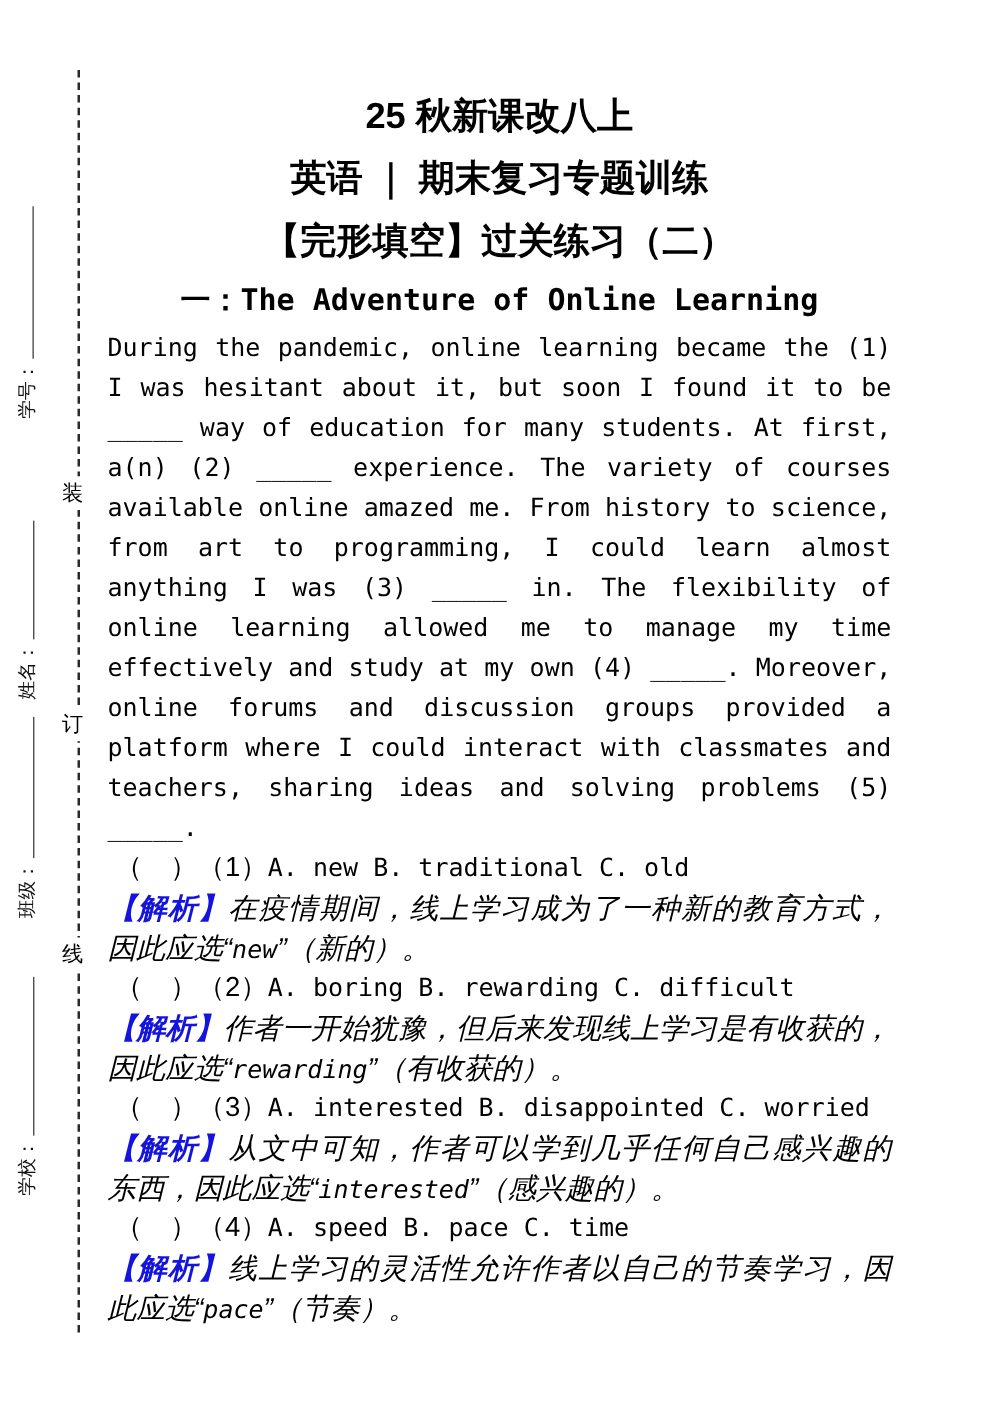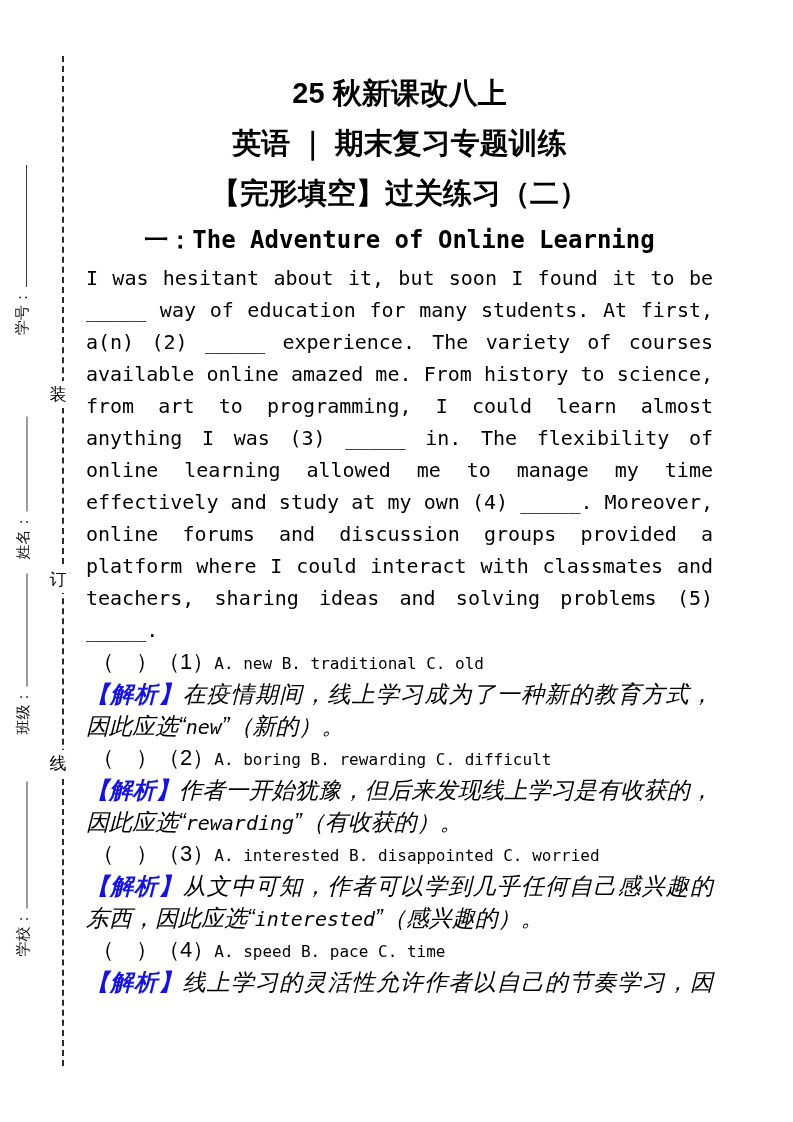--- a/index.html
+++ b/index.html
@@ -39,21 +39,21 @@
 
   .pline{
     font-family:"DejaVu Sans Mono",monospace;font-size:20px;
     height:32px;line-height:32px;
     text-align:justify;text-align-last:justify;
   }
   .pline.no-j{text-align:left;text-align-last:auto;}
 
   .q-line{height:32px;line-height:32px;padding-left:6px;white-space:nowrap;}
   .q-line .seg-cjk{font-size:22px;}
-  .q-line .seg-en{font-family:"DejaVu Sans Mono",monospace;font-size:16px;}
+  .q-line .seg-en{font-family:"DejaVu Sans Mono",monospace;font-size:20px;}
 
   .an-line{height:32px;line-height:32px;font-size:23px;font-style:italic;}
   .an-line.j{text-align:justify;text-align-last:justify;}
   .an-line .seg-en{font-family:"DejaVu Sans Mono",monospace;font-size:20px;}
   .seg-label{font-weight:bold;}
 </style>
 </head>
 <body>
 
 <div class="page">
@@ -82,20 +82,21 @@
         <span class="sf-line"></span>
       </div>
     </div>
 
   <div class="content">
     <div class="t1">25 秋新课改八上</div>
     <div class="t2">英语 ｜ 期末复习专题训练</div>
     <div class="t3">【完形填空】过关练习（二）</div>
     <div class="t4">一：The Adventure of Online Learning</div>
     <div id="passage">
+        <div class="pline">During the pandemic, online learning became the (1)</div>
         <div class="pline">I was hesitant about it, but soon I found it to be</div>
         <div class="pline">_____ way of education for many students. At first,</div>
         <div class="pline">a(n) (2) _____ experience. The variety of courses</div>
         <div class="pline">available online amazed me. From history to science,</div>
         <div class="pline">from art to programming, I could learn almost</div>
         <div class="pline">anything I was (3) _____ in. The flexibility of</div>
         <div class="pline">online learning allowed me to manage my time</div>
         <div class="pline">effectively and study at my own (4) _____. Moreover,</div>
         <div class="pline">online forums and discussion groups provided a</div>
         <div class="pline">platform where I could interact with classmates and</div>
@@ -114,17 +115,18 @@
           <div class="an-line"><span class="seg-cjk">因此应选“</span><span class="seg-en">rewarding</span><span class="seg-cjk">”（有收获的）。</span></div>
         </div>
         <div class="q-block">
           <div class="q-line"><span class="seg-cjk">（　）（3）</span><span class="seg-en">A. interested B. disappointed C. worried</span></div>
           <div class="an-line j"><span class="seg-label" style="color: rgb(20, 20, 221);">【解析】</span><span class="seg-cjk">从文中可知，作者可以学到几乎任何自己感兴趣的</span></div>
           <div class="an-line"><span class="seg-cjk">东西，因此应选“</span><span class="seg-en">interested</span><span class="seg-cjk">”（感兴趣的）。</span></div>
         </div>
         <div class="q-block">
           <div class="q-line"><span class="seg-cjk">（　）（4）</span><span class="seg-en">A. speed B. pace C. time</span></div>
           <div class="an-line j"><span class="seg-label" style="color: rgb(20, 20, 221);">【解析】</span><span class="seg-cjk">线上学习的灵活性允许作者以自己的节奏学习，因</span></div>
+          <div class="an-line"><span class="seg-cjk">此应选“</span><span class="seg-en">pace</span><span class="seg-cjk">”（节奏）。</span></div>
         </div>
       </div>
   </div>
 
 </div>
 
 </body></html>

